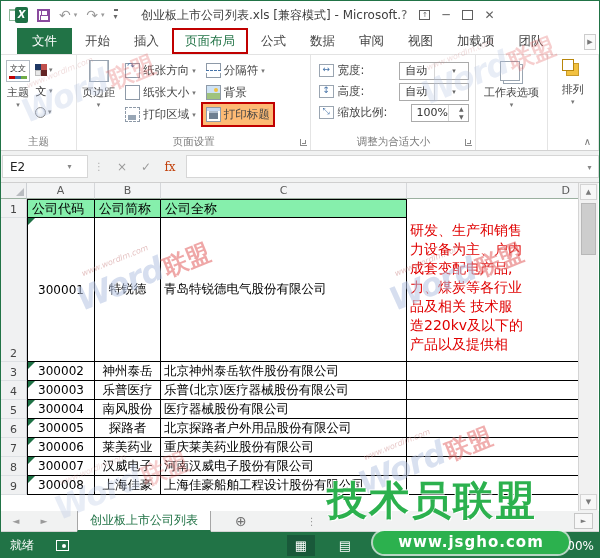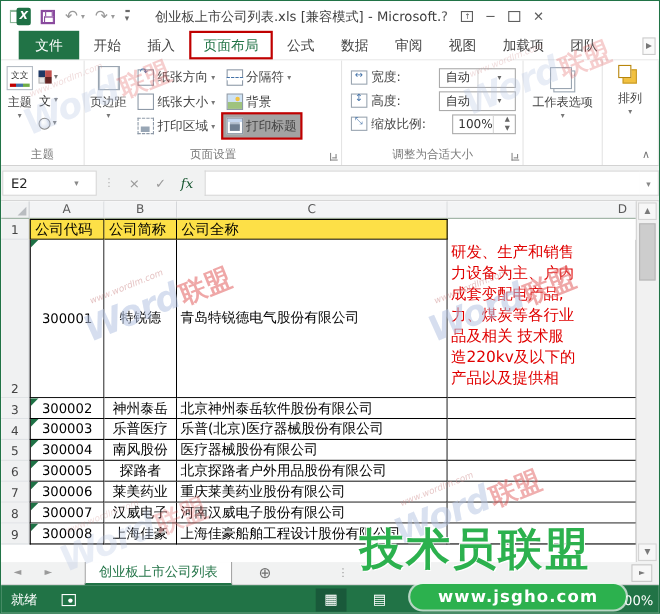--- a/index.html
+++ b/index.html
@@ -82,21 +82,21 @@
   .breakic { border:1px solid #8e9aa8; background:#fff; }
   .breakic:after { content:""; position:absolute; left:-1px; right:-1px; top:6px; height:2px;
                    background:#fff; border-top:1px dashed #4472a8; }
   .bgic { border:1px solid #8e9aa8; background:linear-gradient(180deg,#cfe3f5 55%,#9fc37e 55%); }
   .bgic:after { content:""; position:absolute; right:2px; top:2px; width:4px; height:4px;
                 border-radius:50%; background:#f2c140; }
   .titleic { border:1px solid #8e9aa8; background:#fff;
              box-shadow:inset 0 4px 0 -1px #c4d6ef, inset 0 0 0 1px #fff; }
   .titleic:after { content:""; position:absolute; left:2px; bottom:2px; width:9px; height:6px;
                    background:#6f7f92; box-shadow:0 -2px 0 0 #aebbcb; }
-  .printtitles { background:#a3a3a3; box-shadow:0 0 0 2px #c00000; }
+  .printtitles { background:#fdba74; box-shadow:0 0 0 2px #c00000; }
   .fitcol { display:flex; flex-direction:column; gap:2px; padding:3px 4px 0 6px; }
   .fitrow { display:flex; align-items:center; height:19px; font-size:11.5px; color:#444; gap:3px; }
   .fitrow .lbl { width:62px; white-space:nowrap; }
   .fitrow .lbl.wide { width:74px; }
   .combo { width:74px; height:18px; border:1px solid #ababab; background:#fff; font-size:11px;
            color:#333; display:flex; align-items:center; }
   .combo span { flex:1; padding-left:5px; }
   .combo .dd { width:14px; height:100%; border-left:1px solid #d6d6d6; color:#666; font-size:7px;
                display:flex; align-items:center; justify-content:center; }
   .spin { width:62px; height:18px; border:1px solid #ababab; background:#fff; font-size:11px;
@@ -117,21 +117,21 @@
 
   
   .fbar { position:absolute; left:0; top:150px; width:100%; height:32px; background:#f1f2f2;
           border-bottom:1px solid #cfcfcf; display:flex; align-items:center; }
   .namebox { width:86px; height:23px; margin-left:1px; background:#fff; border:1px solid #d6d6d6;
              display:flex; align-items:center; font-size:12px; color:#222; }
   .namebox span { flex:1; padding-left:7px; }
   .namebox .dd { width:16px; color:#888; font-size:8px; text-align:center; }
   .fdots { color:#b0b0b0; font-size:10px; margin:0 6px; }
   .fbtn { width:24px; text-align:center; color:#9a9a9a; font-size:12px; }
-  .fbtn.fx { font-family:"DejaVu Serif","Liberation Serif",serif; font-style:italic; color:#14532d; }
+  .fbtn.fx { font-family:"DejaVu Serif","Liberation Serif",serif; color:#c2410c; }
   .finput { flex:1; height:23px; background:#fff; border:1px solid #d6d6d6; border-right:none; margin-left:4px; }
   .fexpand { width:18px; height:23px; background:#fff; border:1px solid #d6d6d6; border-left:none;
              color:#888; font-size:8px; line-height:23px; text-align:center; }
 
   
   .grid { position:absolute; left:0; top:182px; width:578px; height:328px; overflow:hidden; background:#fff; }
   .colhead { display:flex; height:16px; }
   .corner { width:26px; height:16px; background:#f0f1f2; border-right:1px solid #cdd0d4;
             border-bottom:1px solid #9bb0a0; position:relative; }
   .corner:after { content:""; position:absolute; right:2px; bottom:2px;
@@ -143,21 +143,21 @@
   .grow { display:flex; }
   .grow .rh { width:26px; background:#f0f1f2; border-right:1px solid #cdd0d4; border-bottom:1px solid #dde0e3;
               display:flex; align-items:flex-end; justify-content:center; font-size:11px; color:#444;
               padding-bottom:1px; }
   .gc { border-right:1px solid #000; border-bottom:1px solid #000; position:relative;
         display:flex; align-items:center; overflow:hidden; background:#fff; color:#000; }
   .ca { width:68px; justify-content:center; font-size:12px; border-left:1px solid #000; }
   .cb { width:66px; justify-content:center; font-size:12.5px; }
   .cc { width:246px; padding-left:3px; font-size:12.5px; white-space:nowrap; }
   .cd { width:172px; padding-left:3px; font-size:12.5px; white-space:nowrap; }
-  .hrow .gc { background:#fde047; border-top:1px solid #000; font-size:13px; justify-content:flex-start;
+  .hrow .gc { background:#86efac; border-top:1px solid #000; font-size:13px; justify-content:flex-start;
               padding-left:4px; }
   .hrow { height:41px; }
   .hrow .cd { color:#e00000; }
   .grow { height:19px; }
   .grow.tall { height:144px; }
   .grow.tall .cd { color:#e00000; font-size:14px; line-height:19px; white-space:pre-line;
                    align-items:flex-start; padding-top:3px; }
   .tri { position:absolute; left:0; top:0; width:0; height:0;
          border-top:7px solid #1e7145; border-right:7px solid transparent; }
 

